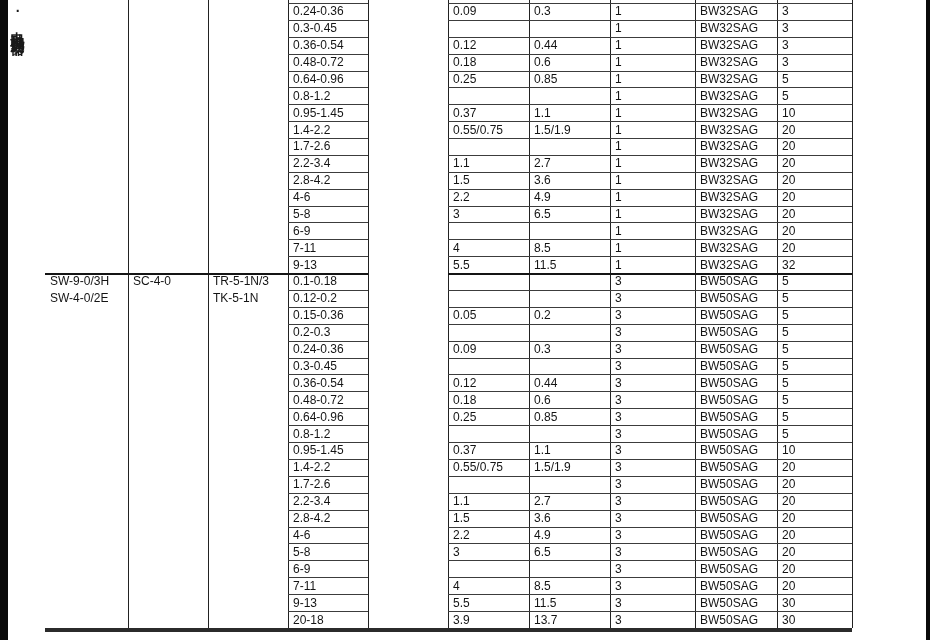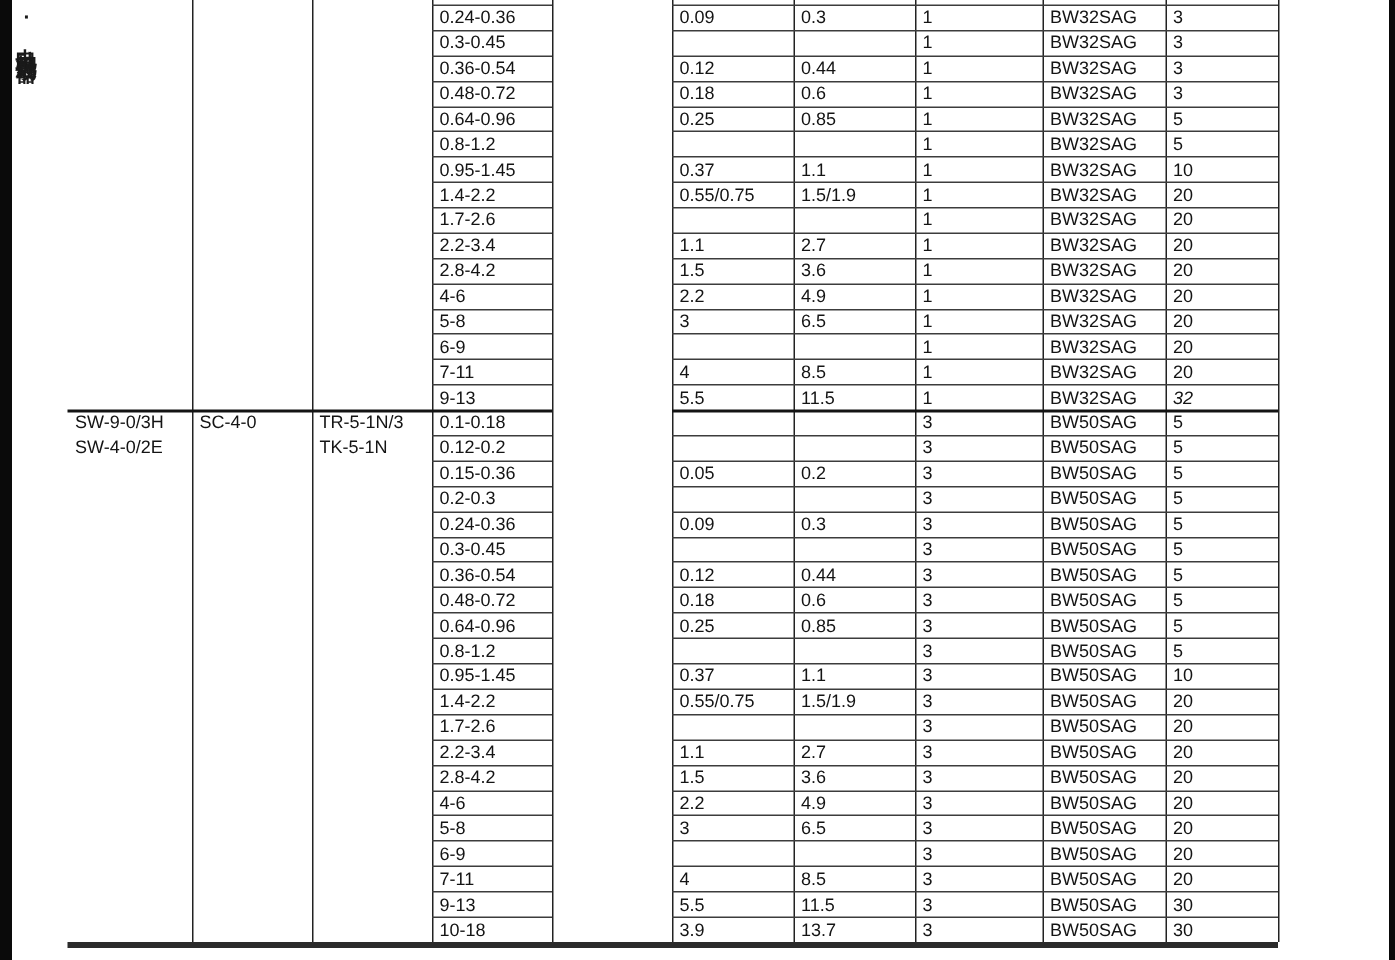--- a/index.html
+++ b/index.html
@@ -163,21 +163,21 @@
       <div class="cell" style="left: 449px; top: 239.75px; width: 79px; height: 16.875px;">4</div>
       <div class="cell" style="left: 530px; top: 239.75px; width: 79px; height: 16.875px;">8.5</div>
       <div class="cell" style="left: 611px; top: 239.75px; width: 83px; height: 16.875px;">1</div>
       <div class="cell" style="left: 696px; top: 239.75px; width: 80px; height: 16.875px;">BW32SAG</div>
       <div class="cell" style="left: 778px; top: 239.75px; width: 73px; height: 16.875px;">20</div>
       <div class="cell" style="left: 289px; top: 256.625px; width: 78px; height: 16.875px;">9-13</div>
       <div class="cell" style="left: 449px; top: 256.625px; width: 79px; height: 16.875px;">5.5</div>
       <div class="cell" style="left: 530px; top: 256.625px; width: 79px; height: 16.875px;">11.5</div>
       <div class="cell" style="left: 611px; top: 256.625px; width: 83px; height: 16.875px;">1</div>
       <div class="cell" style="left: 696px; top: 256.625px; width: 80px; height: 16.875px;">BW32SAG</div>
-      <div class="cell" style="left: 778px; top: 256.625px; width: 73px; height: 16.875px; font-style: italic;">32</div>
+      <div class="cell" style="left: 778px; top: 256.625px; width: 73px; height: 16.875px;">32</div>
       <div class="hline " style="left: 288px; top: 289.905px; width: 80px;"></div>
       <div class="hline " style="left: 448px; top: 289.905px; width: 404px;"></div>
       <div class="hline " style="left: 288px; top: 306.81px; width: 80px;"></div>
       <div class="hline " style="left: 448px; top: 306.81px; width: 404px;"></div>
       <div class="hline " style="left: 288px; top: 323.715px; width: 80px;"></div>
       <div class="hline " style="left: 448px; top: 323.715px; width: 404px;"></div>
       <div class="hline " style="left: 288px; top: 340.62px; width: 80px;"></div>
       <div class="hline " style="left: 448px; top: 340.62px; width: 404px;"></div>
       <div class="hline " style="left: 288px; top: 357.525px; width: 80px;"></div>
       <div class="hline " style="left: 448px; top: 357.525px; width: 404px;"></div>
@@ -315,21 +315,21 @@
       <div class="cell" style="left: 530px; top: 577.79px; width: 79px; height: 16.905px;">8.5</div>
       <div class="cell" style="left: 611px; top: 577.79px; width: 83px; height: 16.905px;">3</div>
       <div class="cell" style="left: 696px; top: 577.79px; width: 80px; height: 16.905px;">BW50SAG</div>
       <div class="cell" style="left: 778px; top: 577.79px; width: 73px; height: 16.905px;">20</div>
       <div class="cell" style="left: 289px; top: 594.695px; width: 78px; height: 16.905px;">9-13</div>
       <div class="cell" style="left: 449px; top: 594.695px; width: 79px; height: 16.905px;">5.5</div>
       <div class="cell" style="left: 530px; top: 594.695px; width: 79px; height: 16.905px;">11.5</div>
       <div class="cell" style="left: 611px; top: 594.695px; width: 83px; height: 16.905px;">3</div>
       <div class="cell" style="left: 696px; top: 594.695px; width: 80px; height: 16.905px;">BW50SAG</div>
       <div class="cell" style="left: 778px; top: 594.695px; width: 73px; height: 16.905px;">30</div>
-      <div class="cell" style="left: 289px; top: 611.6px; width: 78px; height: 16.905px;">10-18</div>
+      <div class="cell" style="left: 289px; top: 611.6px; width: 78px; height: 16.905px;">20-18</div>
       <div class="cell" style="left: 449px; top: 611.6px; width: 79px; height: 16.905px;">3.9</div>
       <div class="cell" style="left: 530px; top: 611.6px; width: 79px; height: 16.905px;">13.7</div>
       <div class="cell" style="left: 611px; top: 611.6px; width: 83px; height: 16.905px;">3</div>
       <div class="cell" style="left: 696px; top: 611.6px; width: 80px; height: 16.905px;">BW50SAG</div>
       <div class="cell" style="left: 778px; top: 611.6px; width: 73px; height: 16.905px;">30</div>
       <div class="hline thick" style="left: 45px; top: 628px; width: 807px;"></div>
     </div>
 </div>
 
 </body></html>

